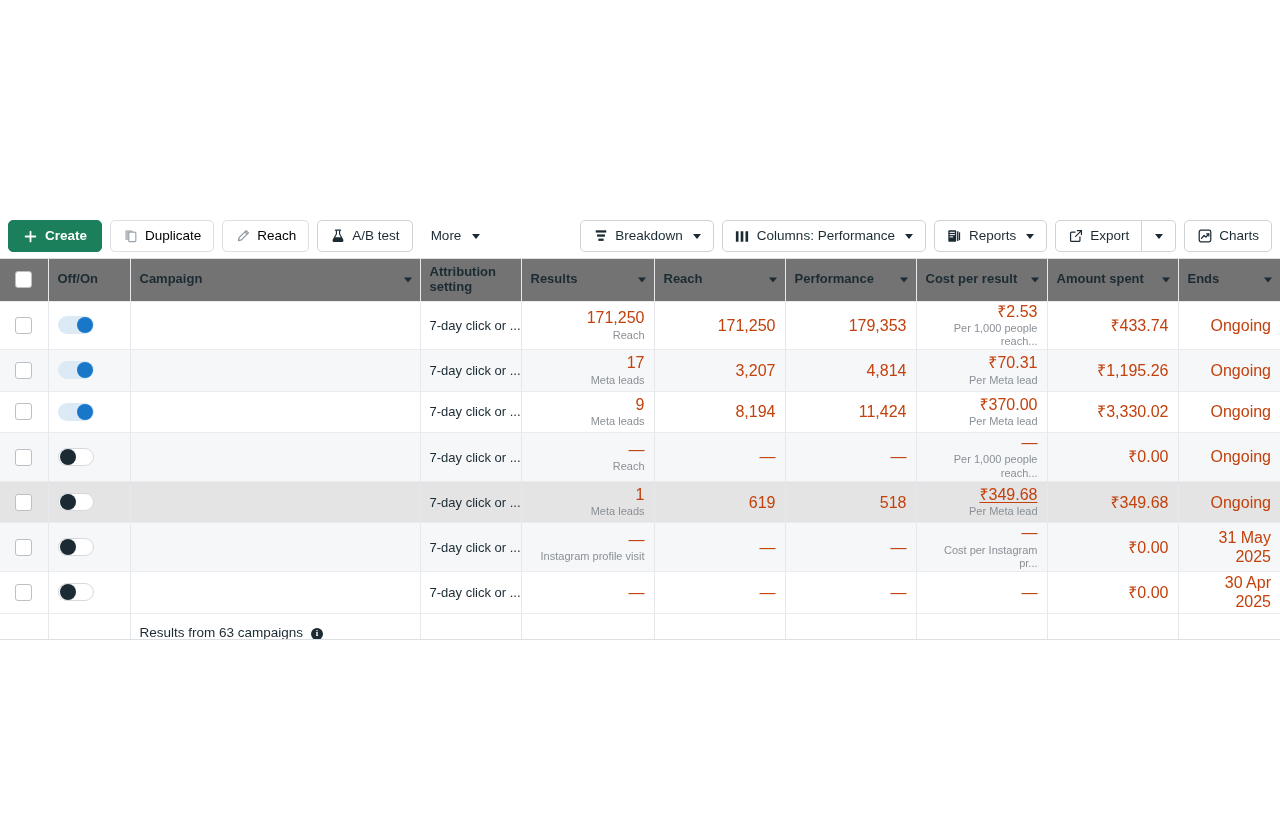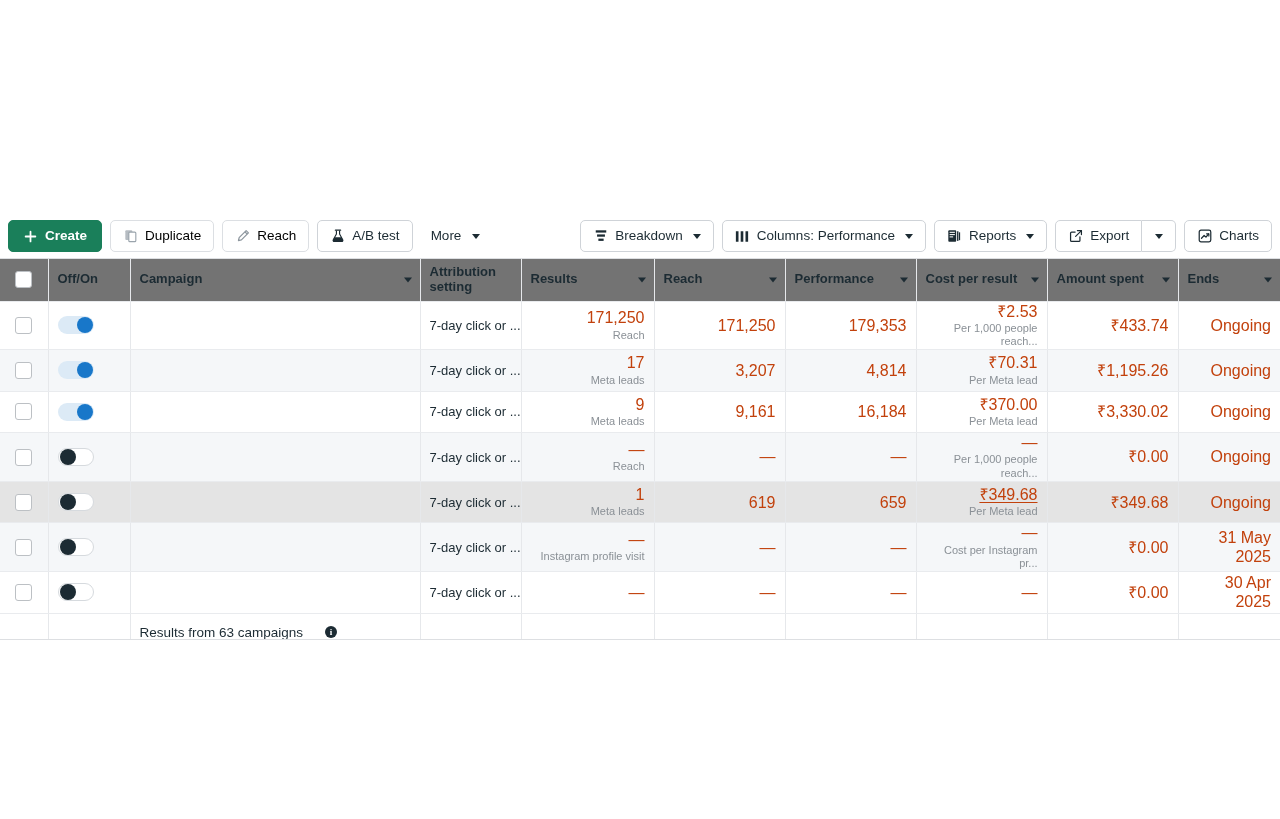--- a/index.html
+++ b/index.html
@@ -137,21 +137,21 @@
   td.onoff { padding-left: 14px; }
 
   
   tr.summary td {
     background: #ffffff;
     border-top: 1px solid #c9ccd0;
     height: 95px;
     vertical-align: top;
     padding-top: 11px;
   }
-  .summary-label { font-size: 13.5px; color: #1c2b33; display: inline-flex; align-items: center; gap: 22px; }
+  .summary-label { font-size: 13.5px; color: #1c2b33; display: inline-flex; align-items: flex-end; gap: 8px; }
   .info-dot {
     width: 12px; height: 12px; border-radius: 50%;
     background: #1c2b33; color: #fff;
     font-size: 9px; font-weight: bold;
     display: inline-flex; align-items: center; justify-content: center;
     font-family: "Liberation Serif", serif;
     line-height: 1;
   }
 </style>
 </head>
@@ -414,24 +414,24 @@
     </td>
     <td>
               <span class="cell-main"></span>
             </td>
     <td><span class="attr">7-day click or ...</span></td>
     <td class="num">
       <span class="cell-main">9</span>
               <span class="cell-sub">Meta leads</span>
             </td>
     <td class="num">
-      <span class="cell-main">9,161</span>
-            </td>
-    <td class="num">
-      <span class="cell-main">16,184</span>
+      <span class="cell-main">8,194</span>
+            </td>
+    <td class="num">
+      <span class="cell-main">11,424</span>
             </td>
     <td class="num">
       <span class="cell-main">₹370.00</span>
               <span class="cell-sub">Per Meta lead</span>
             </td>
     <td class="num">
       <span class="cell-main">₹3,330.02</span>
             </td>
     <td class="num" style="border-right:none">
               <span class="cell-main">Ongoing</span>
@@ -485,21 +485,21 @@
             </td>
     <td><span class="attr">7-day click or ...</span></td>
     <td class="num">
       <span class="cell-main">1</span>
               <span class="cell-sub">Meta leads</span>
             </td>
     <td class="num">
       <span class="cell-main">619</span>
             </td>
     <td class="num">
-      <span class="cell-main">659</span>
+      <span class="cell-main">518</span>
             </td>
     <td class="num">
       <span class="cell-main underlined">₹349.68</span>
               <span class="cell-sub">Per Meta lead</span>
             </td>
     <td class="num">
       <span class="cell-main">₹349.68</span>
             </td>
     <td class="num" style="border-right:none">
               <span class="cell-main">Ongoing</span>

